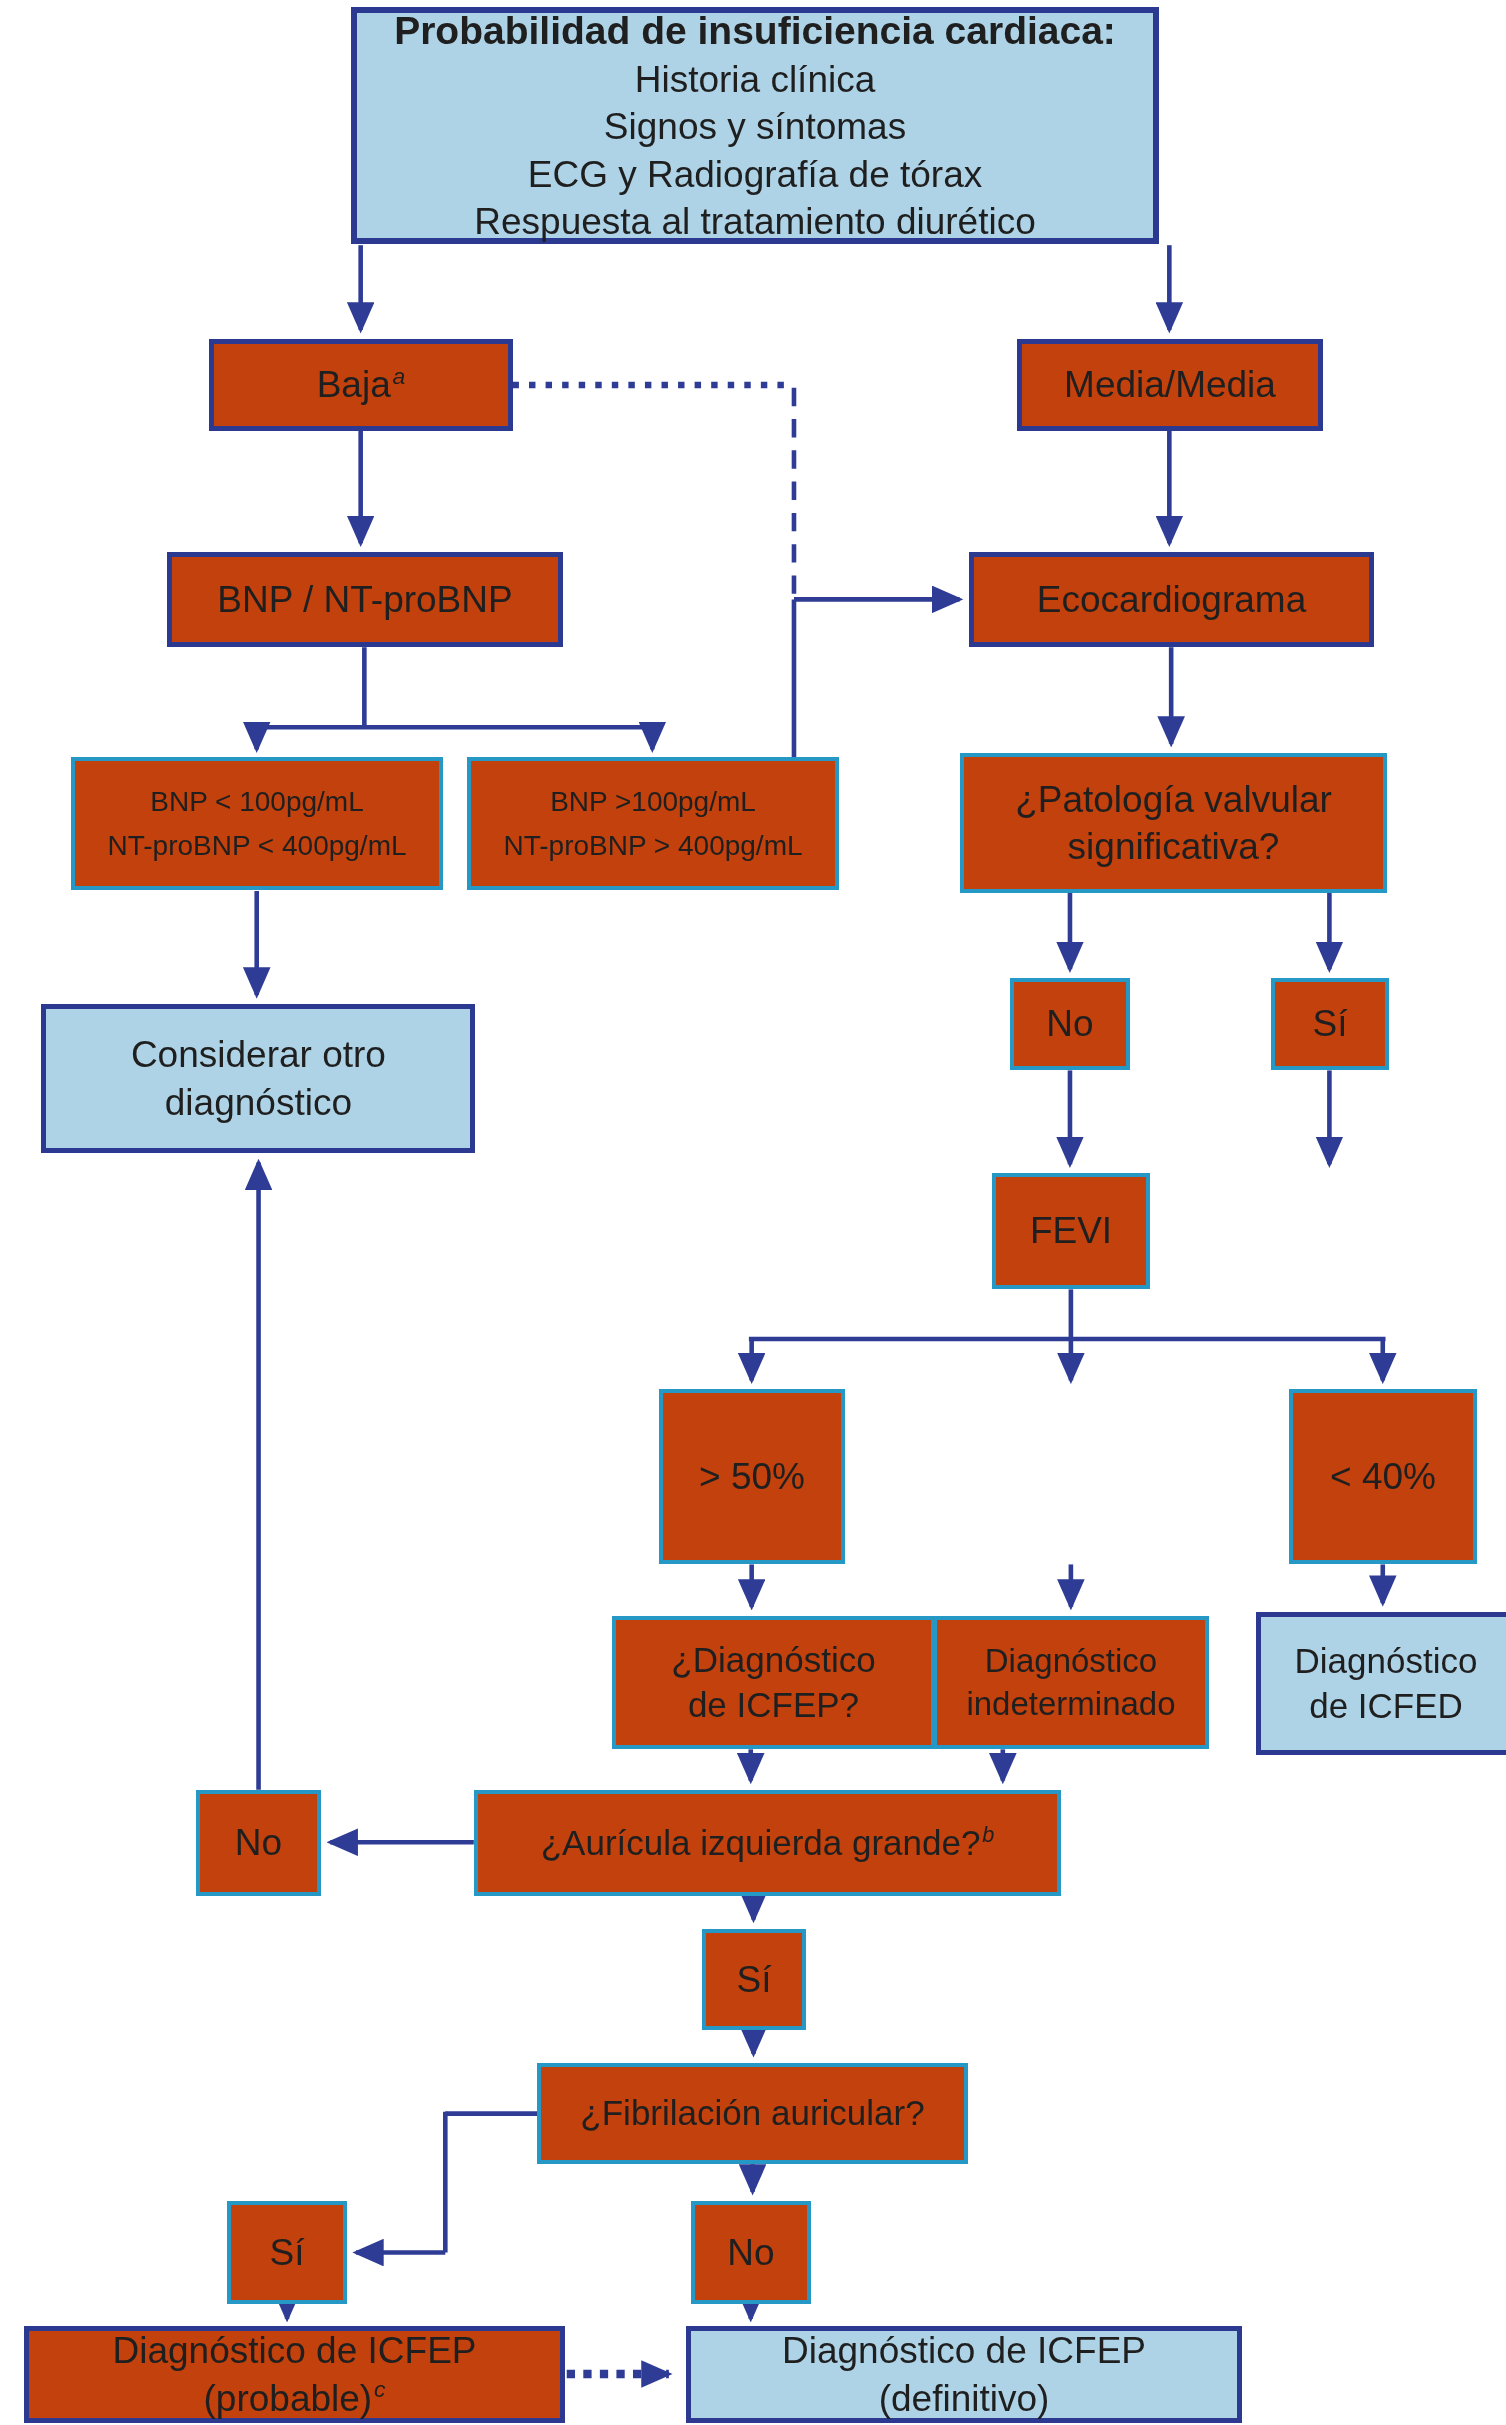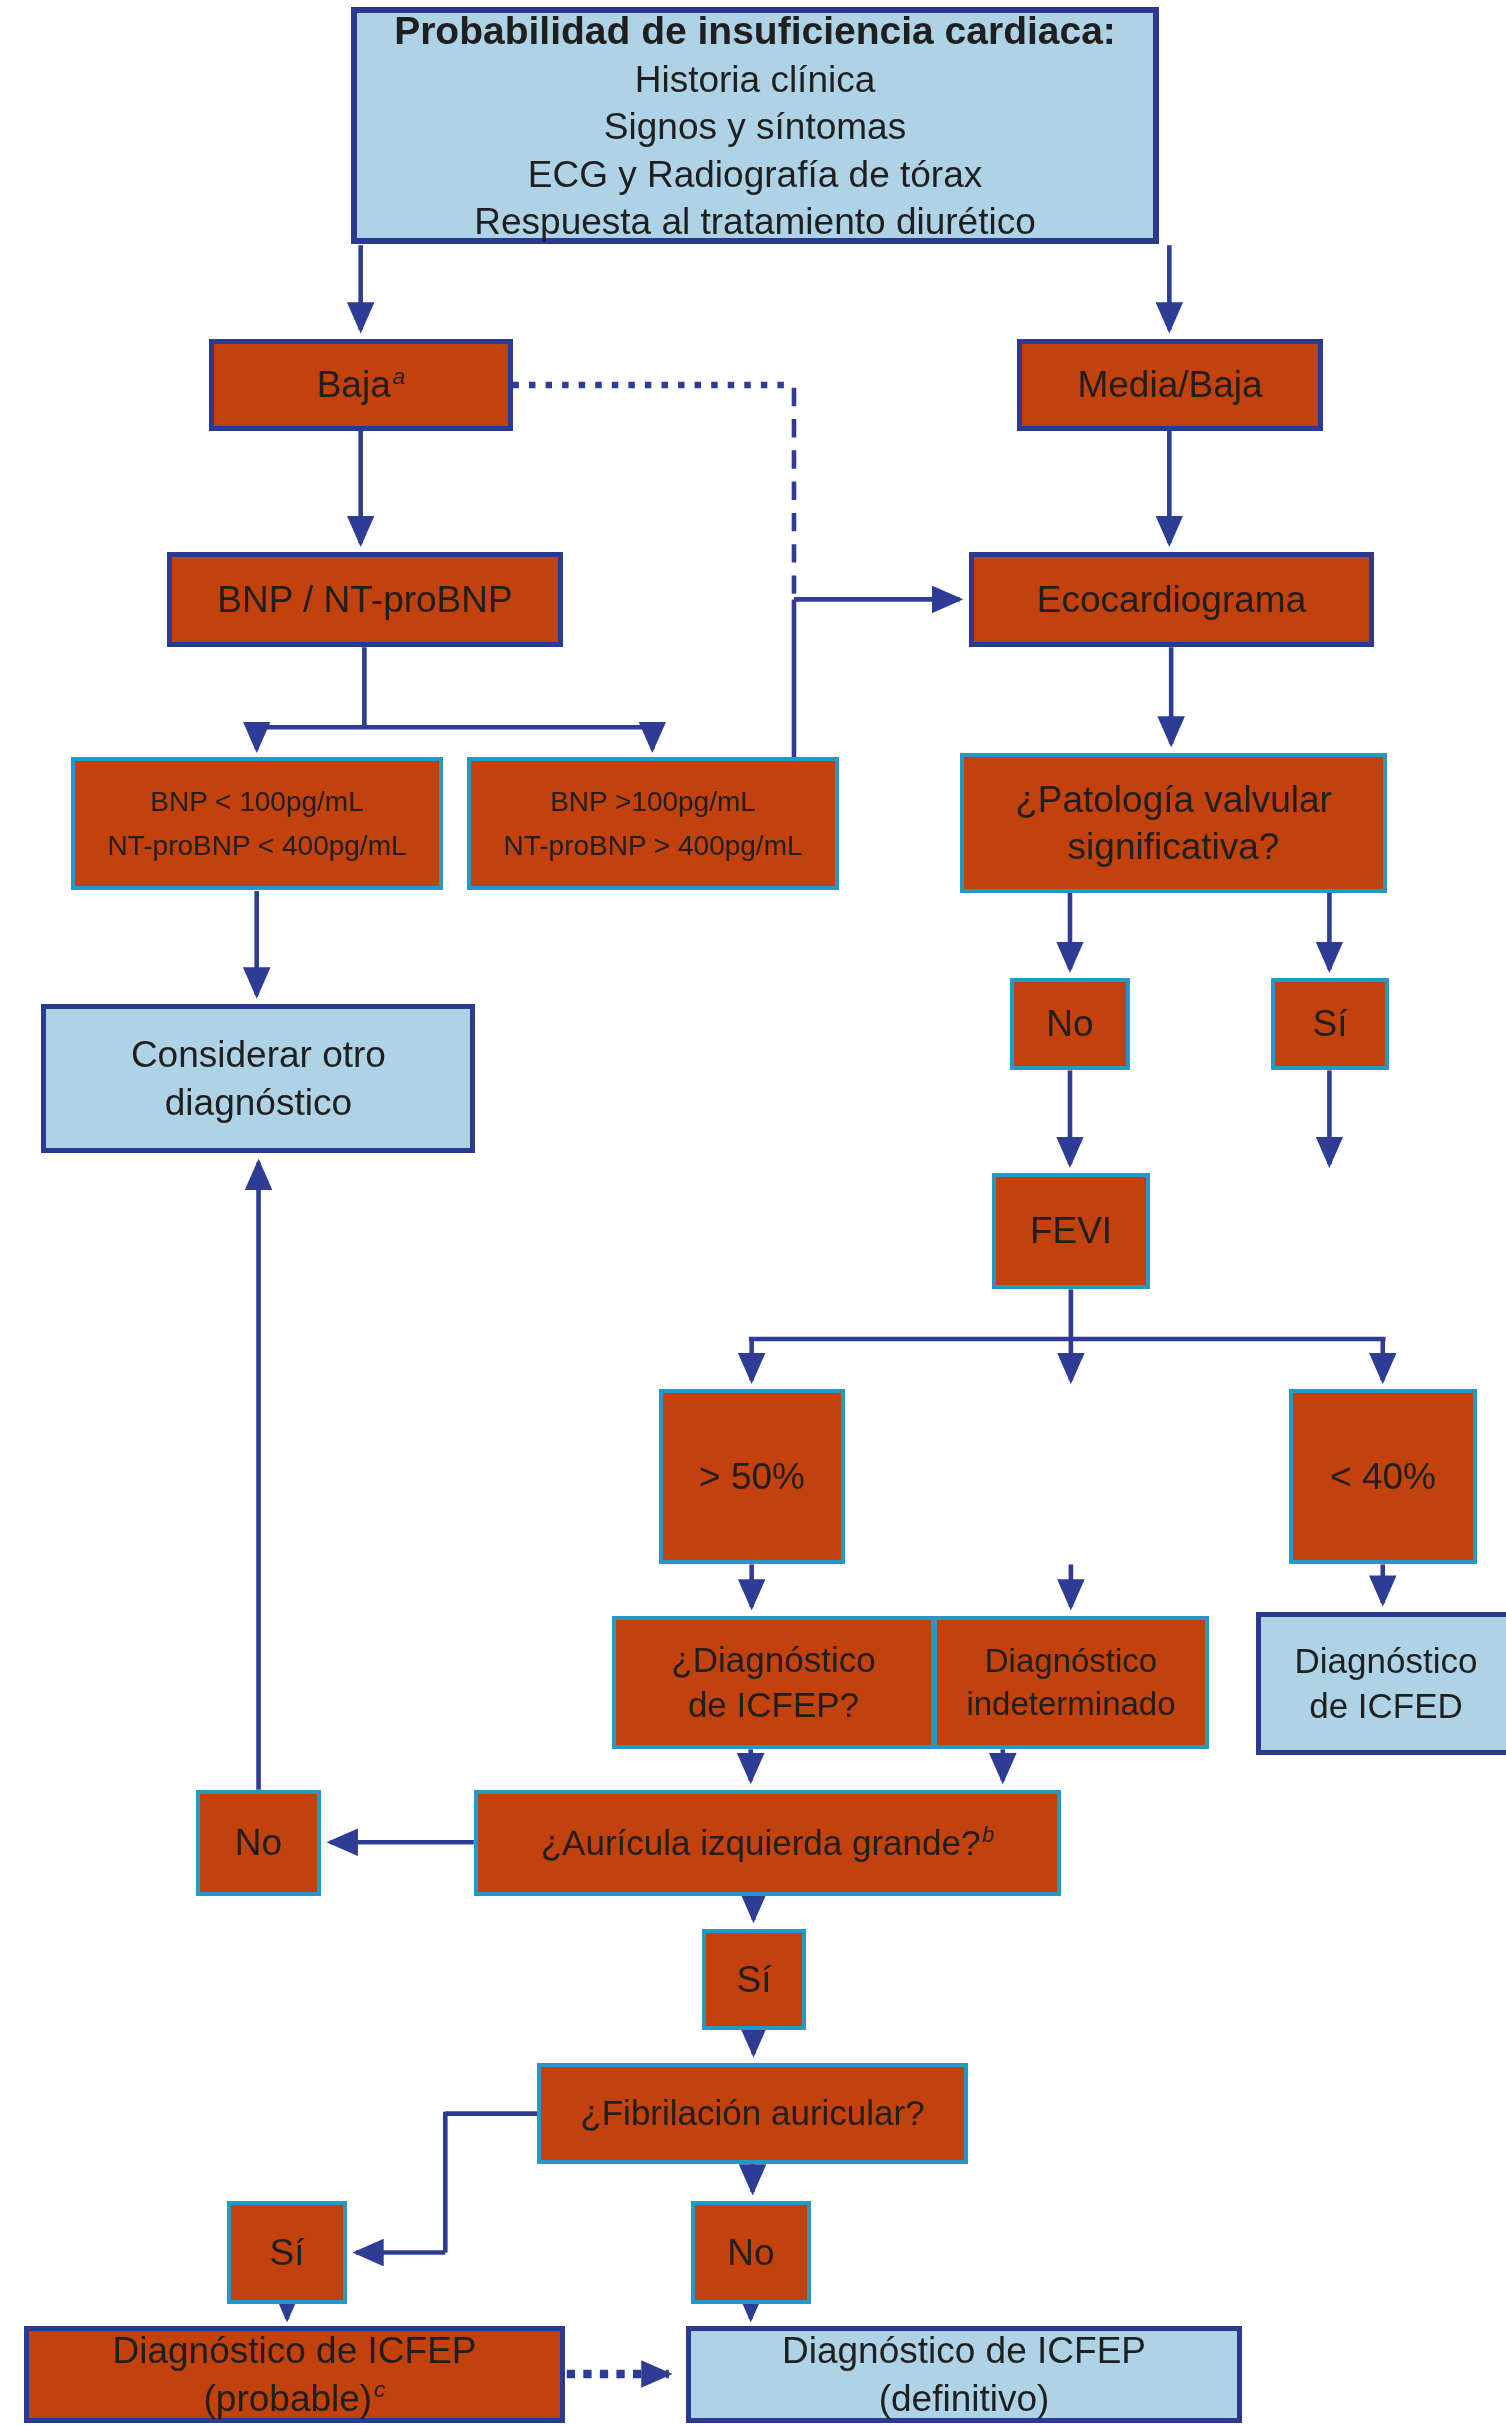--- a/index.html
+++ b/index.html
@@ -130,21 +130,21 @@
     <div class="t-40">Signos y síntomas</div>
     <div class="t-40">ECG y Radiografía de tórax</div>
     <div class="t-40">Respuesta al tratamiento diurético</div>
   </div>
 
   <div class="node b-navy t-40" style="left:197px;top:339px;width:304px;height:92px;">
     <div><span>Baja</span><sup class="fnote">a</sup></div>
   </div>
 
   <div class="node b-navy t-40" style="left:1005px;top:339px;width:306px;height:92px;">
-    <div>Media/Baja</div>
+    <div>Media/Media</div>
   </div>
 
   <div class="node b-navy t-40" style="left:155px;top:552px;width:396px;height:95px;">
     <div>BNP / NT-proBNP</div>
   </div>
 
   <div class="node b-navy t-40" style="left:957px;top:552px;width:405px;height:95px;">
     <div>Ecocardiograma</div>
   </div>
 

